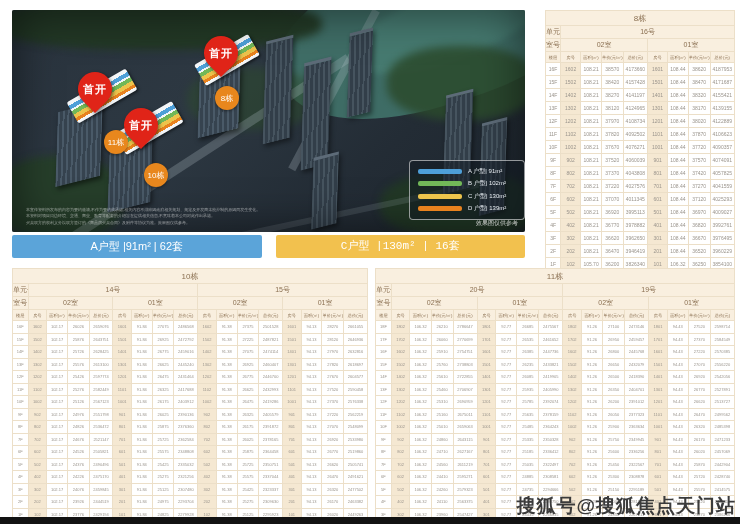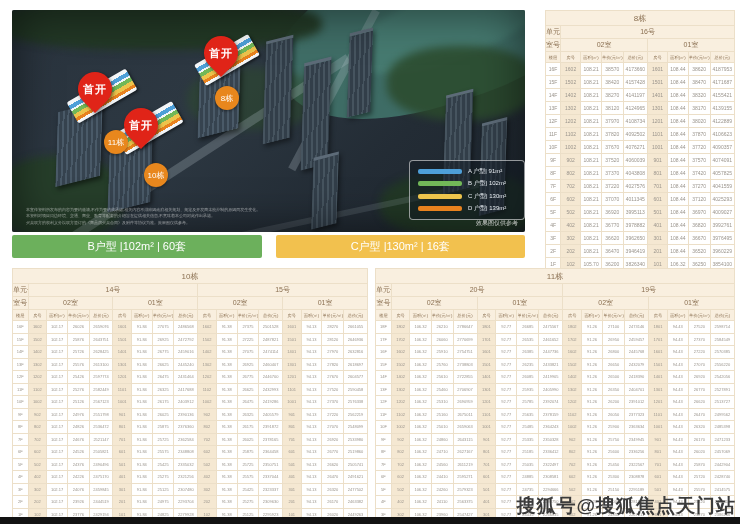--- a/index.html
+++ b/index.html
@@ -154,22 +154,22 @@
 
     <div class="disclaimer">
       <span>本宣传资料所发布的内容为要约邀请,不作为要约或承诺,相关内容不排除因政府相关规划、规定及开发商未能控制的原因而发生变化。</span>
       <span>本资料对项目周边环境、交通、商业、教育等配套的介绍旨在提供相关信息,不意味着本公司对此作出承诺。</span>
       <span>买卖双方的权利义务以双方签订的《商品房买卖合同》及附件等协议为准。效果图仅供参考。</span>
     </div>
     <div class="corner-note">效果图仅供参考</div>
   </div>
 
   <div class="banners">
-    <div class="banner" style="background: rgb(108, 176, 92);">B户型 |102m² | 60套</div>
-    <div class="banner" style="background: rgb(242, 193, 78);">C户型 |130m² | 16套</div>
+    <div class="banner" style="background: rgb(91, 164, 217);">A户型 |91m² | 62套</div>
+    <div class="banner" style="background: rgb(242, 193, 78); font-family: Liberation Mono, monospace;">C户型 |130m² | 16套</div>
   </div>
 
   <div id="table-b8" class="tablebox">
       <table class="ptable">
         <colgroup>
           <col style="width:8%">
           <col style="width:10.6%">
           <col style="width:11%">
           <col style="width:11.5%">
           <col style="width:12.9%">

